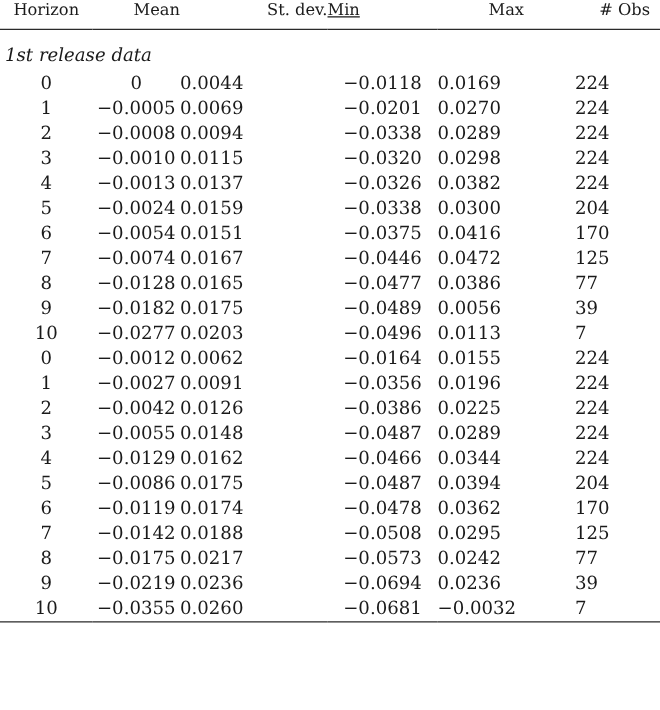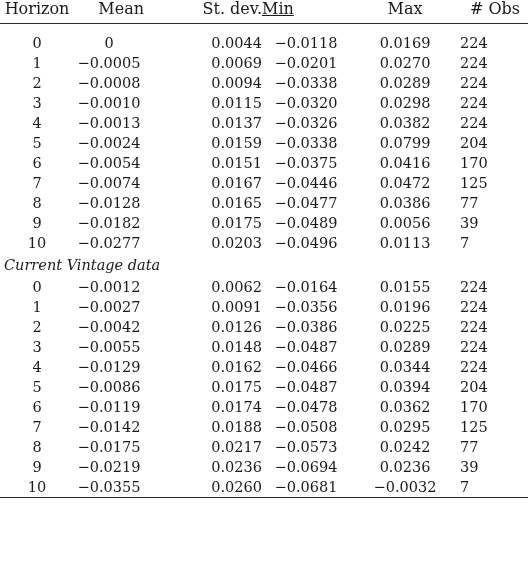--- a/index.html
+++ b/index.html
@@ -31,21 +31,21 @@
   
   col.c-horizon { width: 74px; }
   col.c-mean    { width: 70px; }
   col.c-sd      { width: 118px; }
   col.c-min     { width: 88px; }
   col.c-max     { width: 110px; }
   col.c-obs     { width: 68px; }
 
   thead th {
     font-weight: normal;
-    font-size: 16px;
+    font-size: 13px;
     padding: 0 0 5px 0;
     vertical-align: bottom;
     line-height: 18px;
     white-space: nowrap;
     margin-top: 38px;
   }
   th.h-horizon { text-align: center; padding-left: 0; }
   th.h-mean    { text-align: right; }
   th.h-sd      { text-align: right; }
   th.h-min     { text-align: left; text-decoration: underline; }
@@ -59,23 +59,23 @@
 
   tbody td {
     padding: 0;
     height: 20px;
     line-height: 20px;
     font-size: 14.5px;
     white-space: nowrap;
   }
   td.v-horizon { text-align: center; }
   td.v-mean    { text-align: center; }
-  td.v-sd      { text-align: right; margin-top: 29px; }
+  td.v-sd      { text-align: left; margin-top: 29px; }
   td.v-min     { text-align: center; }
-  td.v-max     { text-align: center; }
+  td.v-max     { text-align: left; }
   td.v-obs     { text-align: left; padding-right: 8px; }
 
   tr.section-row td {
     height: 24px;
     line-height: 24px;
     font-style: italic;
     text-align: left;
     padding-left: 4px;
     font-size: 14.5px;
   }
@@ -114,20 +114,23 @@
         <th class="h-sd">St. dev.</th>
         <th class="h-min">Min</th>
         <th class="h-max">Max</th>
         <th class="h-obs"># Obs</th>
       </tr>
     </thead>
     <tbody id="table-body">
         <tr class="spacer-row">
           <td colspan="6"></td>
         </tr>
+        <tr class="section-row">
+          <td colspan="6">1st release data</td>
+        </tr>
         <tr>
           <td class="v-horizon">0</td>
           <td class="v-mean">0</td>
           <td class="v-sd">0.0044</td>
           <td class="v-min">−0.0118</td>
           <td class="v-max">0.0169</td>
           <td class="v-obs">224</td>
         </tr>
         <tr>
           <td class="v-horizon">1</td>
@@ -159,21 +162,21 @@
           <td class="v-sd">0.0137</td>
           <td class="v-min">−0.0326</td>
           <td class="v-max">0.0382</td>
           <td class="v-obs">224</td>
         </tr>
         <tr>
           <td class="v-horizon">5</td>
           <td class="v-mean">−0.0024</td>
           <td class="v-sd">0.0159</td>
           <td class="v-min">−0.0338</td>
-          <td class="v-max">0.0799</td>
+          <td class="v-max">0.0300</td>
           <td class="v-obs">204</td>
         </tr>
         <tr>
           <td class="v-horizon">6</td>
           <td class="v-mean">−0.0054</td>
           <td class="v-sd">0.0151</td>
           <td class="v-min">−0.0375</td>
           <td class="v-max">0.0416</td>
           <td class="v-obs">170</td>
         </tr>
@@ -202,23 +205,20 @@
           <td class="v-obs">39</td>
         </tr>
         <tr>
           <td class="v-horizon">10</td>
           <td class="v-mean">−0.0277</td>
           <td class="v-sd">0.0203</td>
           <td class="v-min">−0.0496</td>
           <td class="v-max">0.0113</td>
           <td class="v-obs">7</td>
         </tr>
-        <tr class="section-row">
-          <td colspan="6">Current Vintage data</td>
-        </tr>
         <tr>
           <td class="v-horizon">0</td>
           <td class="v-mean">−0.0012</td>
           <td class="v-sd">0.0062</td>
           <td class="v-min">−0.0164</td>
           <td class="v-max">0.0155</td>
           <td class="v-obs">224</td>
         </tr>
         <tr>
           <td class="v-horizon">1</td>

